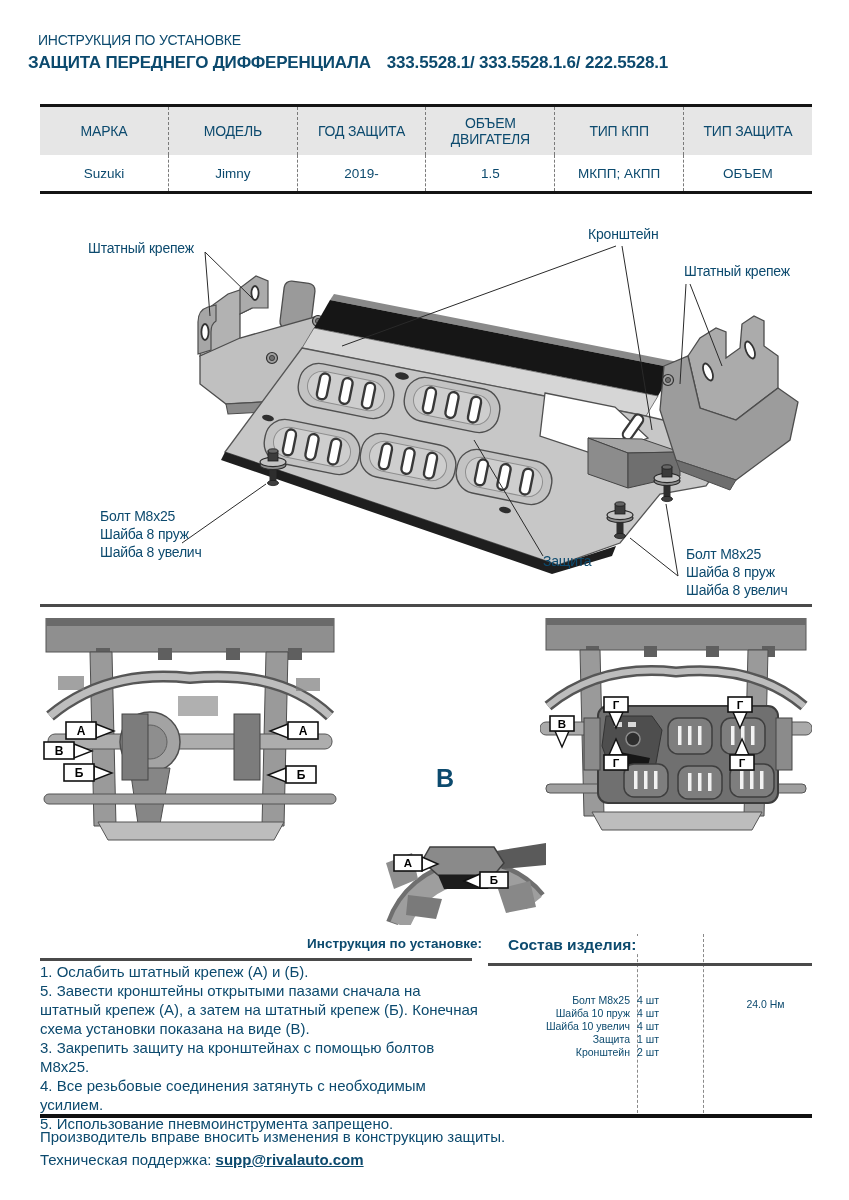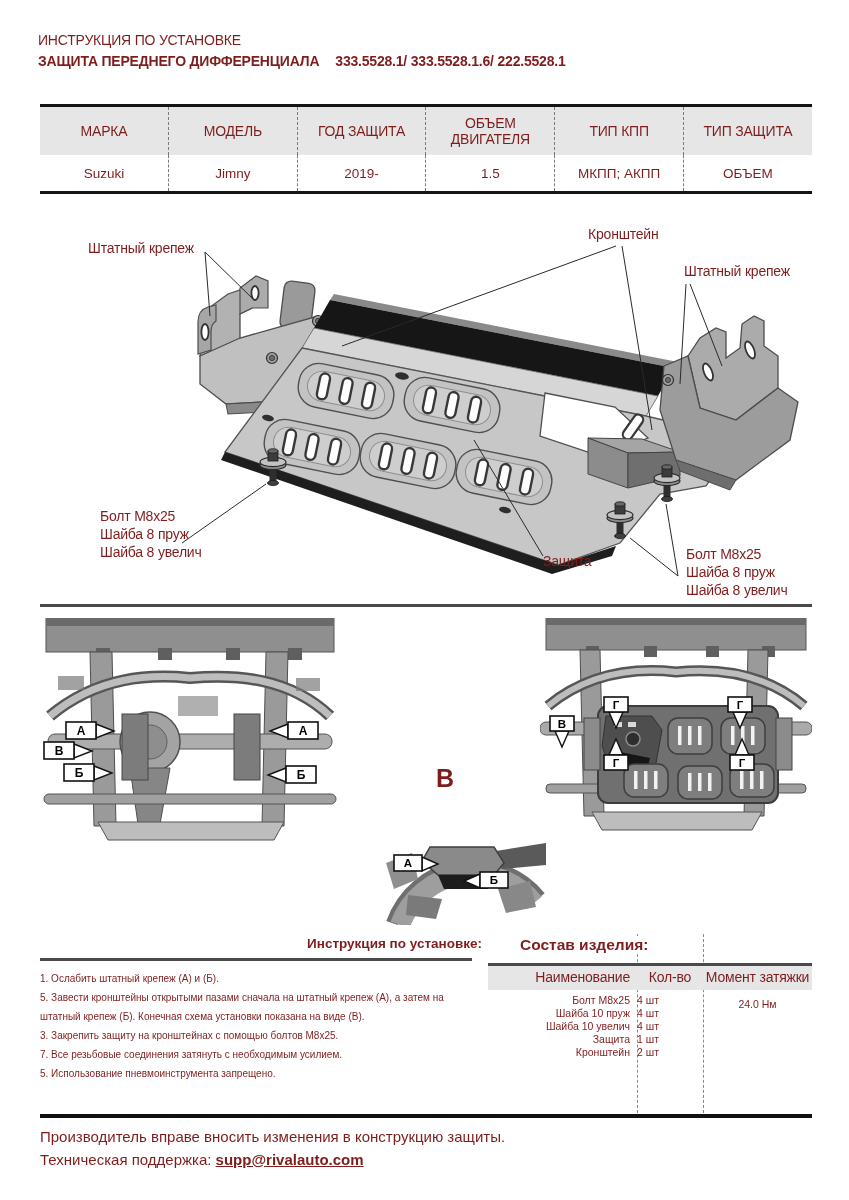--- a/index.html
+++ b/index.html
@@ -1,48 +1,48 @@
 <!DOCTYPE html>
 <html><head>
 <meta charset="utf-8">
 <style>
   html,body{margin:0;padding:0;background:#777;}
   .page{position:relative;width:849px;height:1200px;margin:0 auto;background:#ffffff;
-        font-family:"Liberation Sans","DejaVu Sans",sans-serif;color:#7f1d1d;overflow:hidden;}
+        font-family:"Liberation Sans","DejaVu Sans",sans-serif;color:#0c4a6e;overflow:hidden;}
   .abs{position:absolute;}
   
   .hdr1{left:38px;top:32px;font-size:14px;letter-spacing:-0.2px;}
-  .hdr2{left:38px;top:53px;font-size:14px;font-weight:bold;display:flex;gap:16px;letter-spacing:-0.2px;}
+  .hdr2{left:28px;top:53px;font-size:17px;font-weight:bold;display:flex;gap:16px;letter-spacing:-0.2px;}
   
   .vtable{left:40px;top:104px;width:772px;border-collapse:collapse;table-layout:fixed;
           border-top:3px solid #141414;border-bottom:3px solid #141414;}
   .vtable th{background:#e6e6e6;font-weight:400;font-size:14px;height:46px;letter-spacing:-0.2px;}
   .vtable td{background:#fff;font-size:13.5px;height:34px;text-align:center;margin-top:36px;}
   .vtable th+th,.vtable td+td{border-left:1.5px dashed #7a7a7a;}
   
   .lbl{position:absolute;font-size:14px;white-space:nowrap;letter-spacing:-0.2px;}
   .lbl3 div{line-height:18px;}
   
   .viewb{left:436px;top:764px;font-size:25px;font-weight:bold;}
   
   .instr{left:40px;top:936px;width:442px;}
   .instr-title{font-size:13.5px;font-weight:bold;text-align:right;}
   .instr-rule{height:2.5px;background:#4a4a4a;margin-top:7px;width:432px;}
-  .instr-items{margin-top:8px;font-size:10px;line-height:19px;}
+  .instr-items{margin-top:1px;font-size:15px;line-height:19px;}
   
   .parts{left:488px;top:934px;width:324px;height:184px;}
   .dashv{position:absolute;top:0;bottom:0;border-left:1.5px dashed #8a8a8a;}
-  .parts-title{position:absolute;left:20px;top:2px;font-size:15.5px;font-weight:bold;background:#fff;padding-right:4px;margin-left:12px;}
+  .parts-title{position:absolute;left:20px;top:2px;font-size:15.5px;font-weight:bold;background:#fff;padding-right:4px;}
   .parts-rule{position:absolute;left:0;top:29px;width:324px;height:2.5px;background:#4a4a4a;}
   .parts-head{position:absolute;left:0;top:31.5px;width:324px;height:24px;background:#e6e6e6;}
   .ph-cell{position:absolute;top:3px;font-size:14px;letter-spacing:-0.2px;}
   .prow{position:absolute;font-size:10.5px;line-height:13px;}
   .pname{width:142px;text-align:right;}
   .pqty{left:149px;width:66px;}
-  .ptorque{left:215px;width:109px;text-align:center;font-size:10.5px;}
+  .ptorque{left:215px;width:109px;text-align:center;font-size:10.5px;padding-left:8px;}
   
   .foot-rule{left:40px;top:1114px;width:772px;height:3.5px;background:#111;}
   .foot1{left:40px;top:1128px;font-size:15px;}
   .foot2{left:40px;top:1151px;font-size:15px;}
   .foot2 b{font-weight:bold;text-decoration:underline;}
   svg text{font-family:"Liberation Sans","DejaVu Sans",sans-serif;}
 </style>
 </head>
 <body>
 
@@ -340,35 +340,30 @@
     </g>
   </svg>
 
   <div class="abs instr">
     <div class="instr-title">Инструкция по установке:</div>
     <div class="instr-rule"></div>
     <div class="instr-items">
       <div>1. Ослабить штатный крепеж (А) и (Б).</div>
       <div>5. Завести кронштейны открытыми пазами сначала на штатный крепеж (А), а затем на штатный крепеж (Б). Конечная схема установки показана на виде (В).</div>
       <div>3. Закрепить защиту на кронштейнах с помощью болтов М8х25.</div>
-      <div>7. Все резьбовые соединения затянуть с необходимым усилием.</div>
+      <div>4. Все резьбовые соединения затянуть с необходимым усилием.</div>
       <div>5. Использование пневмоинструмента запрещено.</div>
     </div>
   </div>
 
   <div class="abs parts">
     <div class="dashv" style="left:149px"></div>
     <div class="dashv" style="left:215px"></div>
     <div class="parts-title">Состав изделия:</div>
     <div class="parts-rule"></div>
-    <div class="parts-head">
-      <div class="ph-cell" style="left:0;width:142px;text-align:right">Наименование</div>
-      <div class="ph-cell" style="left:149px;width:66px;text-align:center">Кол-во</div>
-      <div class="ph-cell" style="left:215px;width:109px;text-align:center">Момент затяжки</div>
-    </div>
     <div class="prow pname" style="top:60px">Болт М8х25</div>
     <div class="prow pqty" style="top:60px">4 шт</div>
     <div class="prow pname" style="top:73px">Шайба 10 пруж</div>
     <div class="prow pqty" style="top:73px">4 шт</div>
     <div class="prow pname" style="top:86px">Шайба 10 увелич</div>
     <div class="prow pqty" style="top:86px">4 шт</div>
     <div class="prow pname" style="top:99px">Защита</div>
     <div class="prow pqty" style="top:99px">1 шт</div>
     <div class="prow pname" style="top:112px">Кронштейн</div>
     <div class="prow pqty" style="top:112px">2 шт</div>

